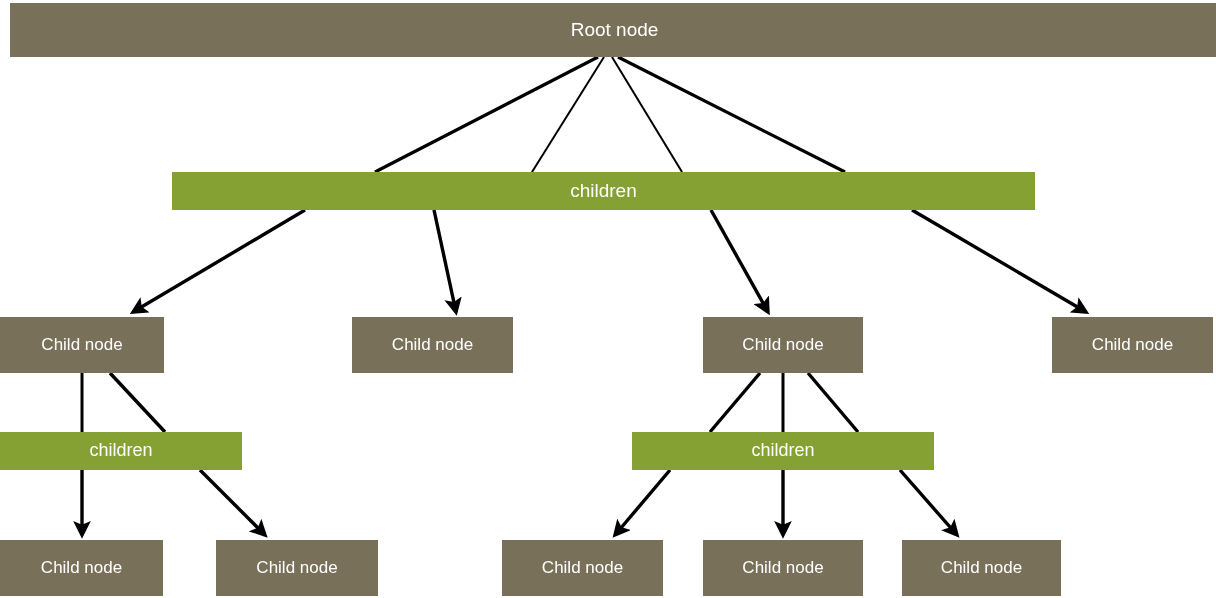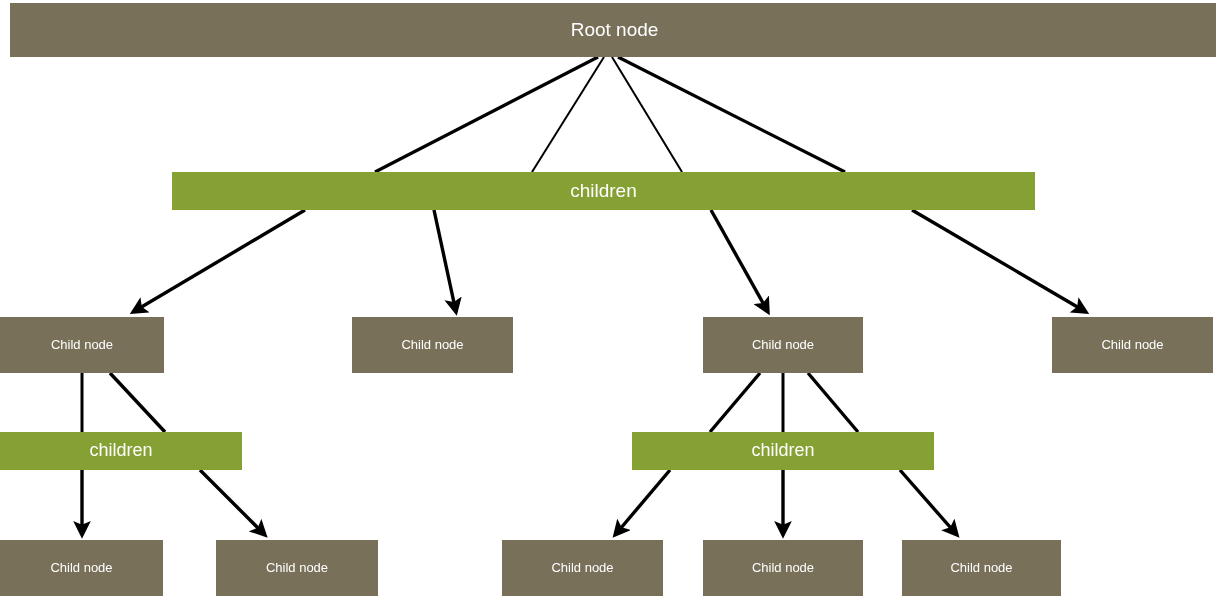--- a/index.html
+++ b/index.html
@@ -37,21 +37,21 @@
     line-height: 1.1;
     white-space: nowrap;
     z-index: 2;
   }
   .node-root {
     background: #79705a;
     font-size: 19px;
   }
   .node-child {
     background: #79705a;
-    font-size: 13px;
+    font-size: 17px;
   }
   .node-children {
     background: #85a033;
     font-size: 19px;
   }
   .node-children-sub {
     background: #85a033;
     font-size: 18px;
   }
 </style>

